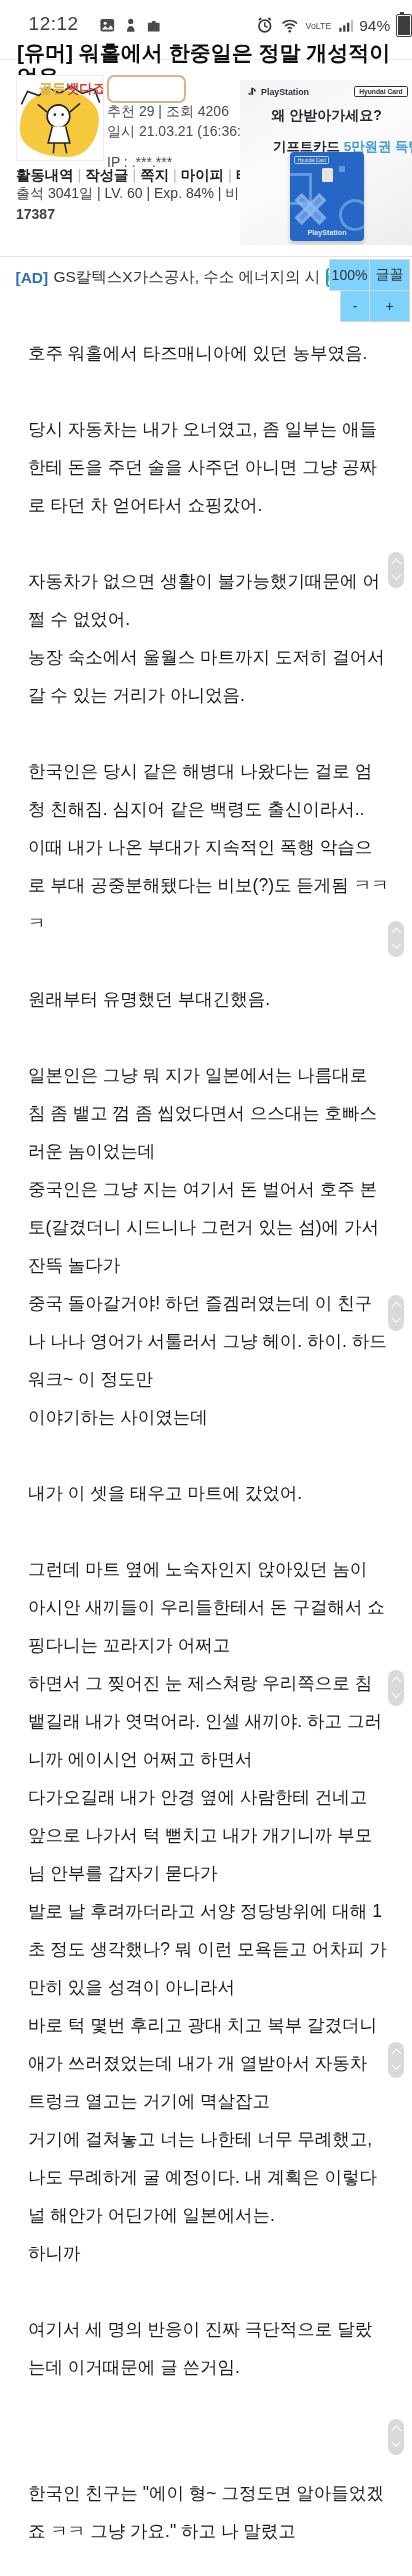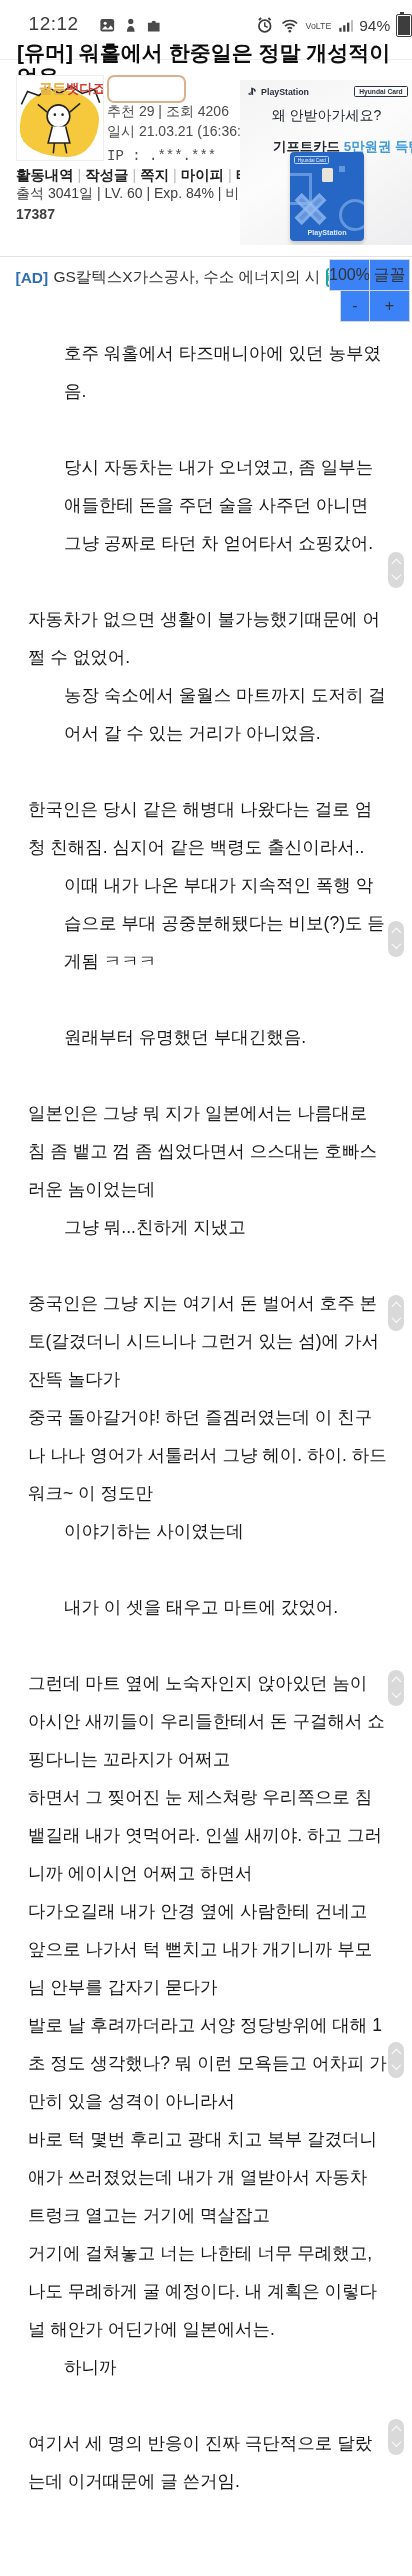--- a/index.html
+++ b/index.html
@@ -21,65 +21,65 @@
   .post-title{position:absolute;left:17px;top:41px;width:384px;font-size:21px;font-weight:bold;color:#0d0d0d;line-height:1.15;}
 
   
   .avatar{position:absolute;left:16px;top:75px;width:86px;height:84px;background:#fff;border:0.5px solid #eee;overflow:hidden;}
   .avatar .blob{position:absolute;left:3.1px;top:14.4px;width:79px;height:67px;background:#f6c93c;border-radius:48% 52% 40% 60%/55% 45% 60% 40%;}
   .badge-line{position:absolute;left:2.1px;top:4.1px;width:81px;font-size:13.4px;font-weight:bold;white-space:nowrap;}
   .badge-gold{color:#e8b53a;text-shadow:0 0 0.5px #caa;margin-left:20px;}
   .badge-red{color:#d43c2f;}
   .nick-pill{position:absolute;left:107px;top:75px;width:75px;height:24px;background:#fff;border:2.1px solid #d9b28c;border-radius:7.2px;}
   .meta-line{position:absolute;left:107px;font-size:14px;color:#4c4c4c;white-space:nowrap;}
-  .m1{top:103px;} .m2{top:123px;} .m3{top:148px;font-family:Liberation Mono, monospace;}
+  .m1{top:103px;} .m2{top:123px;} .m3{top:154px;}
   .profile-links{position:absolute;left:16px;top:166px;font-size:14.4px;font-weight:bold;color:#222;white-space:nowrap;}
   .profile-links .sep{color:#bbb;font-weight:normal;}
   .activity{position:absolute;left:16px;top:185px;font-size:14px;color:#3f3f3f;white-space:nowrap;}
   .activity2{position:absolute;left:16px;top:206px;font-size:14px;color:#3f3f3f;font-weight:bold;}
 
   
   .ad-panel{position:absolute;left:240px;top:80px;width:173px;height:165px;
             background:linear-gradient(150deg,#f3f3f4 0%,#fcfcfc 45%,#ededef 100%);overflow:hidden;}
   .ad-brand{position:absolute;left:7.2px;top:6.2px;display:flex;align-items:center;gap:2.6px;
             font-size:8.8px;font-weight:bold;color:#2a3240;}
   .ad-partner{position:absolute;right:5.2px;top:6.2px;font-size:6.7px;font-weight:bold;color:#2a3240;
               border:1px solid #2a3240;border-radius:1.5px;padding:1px 4.1px;background:#fdfdfd;}
-  .ad-h1{position:absolute;left:0;top:27px;width:173px;text-align:center;font-size:14px;font-weight:normal;color:#23272e;}
+  .ad-h1{position:absolute;left:0;top:27px;width:173px;text-align:center;font-size:14px;font-weight:bold;color:#23272e;}
   .ad-h2{position:absolute;left:0;top:58px;width:173px;text-align:right;font-size:13.4px;font-weight:bold;color:#23272e;white-space:nowrap;margin-left:33px;}
   .ad-h2 .hl{color:#3f9bd9;}
   .ps-card{position:absolute;left:50px;top:72px;width:74px;height:89px;background:#2667c6;border-radius:4.1px;
            box-shadow:0 2.1px 4.1px rgba(0,0,0,.18);overflow:hidden;}
   .ps-card .label{position:absolute;left:4.1px;top:4.1px;font-size:4.6px;color:#eaf2ff;border:0.5px solid #bcd4f5;border-radius:1.5px;padding:0.5px 2.6px;}
   .ps-card .chip{position:absolute;left:32px;top:15.5px;width:11.3px;height:14.4px;background:#e8e4da;border-radius:1.5px;}
   .ps-card .shape{position:absolute;border:3.1px solid rgba(150,190,240,.55);}
   .sq{left:-10.3px;top:20.6px;width:26px;height:26px;}
   .ci{left:49px;top:47px;width:26px;height:26px;border-radius:50%;}
   .tr{left:49px;top:14.4px;width:0;height:0;border:none;border-left:13.4px solid transparent;border-right:13.4px solid transparent;border-bottom:23px solid rgba(150,190,240,.55);}
   .xx1,.xx2{left:3.1px;top:52px;width:29px;height:4.1px;background:rgba(150,190,240,.55);border:none;}
   .xx1{transform:rotate(45deg);} .xx2{transform:rotate(-45deg);}
   .ps-card .cbrand{position:absolute;left:0;bottom:4.1px;width:100%;text-align:center;font-size:7.2px;font-weight:bold;color:#dce9fb;}
 
   
   .divider2{position:absolute;left:0;top:256px;width:412px;height:1px;background:#e3e3e3;}
   .ad-row{position:absolute;left:15.5px;top:267px;width:309px;font-size:15.5px;color:#333;white-space:nowrap;display:flex;align-items:center;gap:5.2px;}
   .ad-tag{color:#2e6fb4;font-weight:bold;}
   .info-ic{display:inline-block;width:15.5px;height:15.5px;border:2.1px solid #17a7a2;border-radius:4.6px;color:#17a7a2;
            font-size:11.3px;font-weight:bold;text-align:center;line-height:15.5px;}
-  .fc{position:absolute;background:#3b82f6;border:1px solid #d6d6d6;color:#333;font-size:16px;
+  .fc{position:absolute;background:#7dd3fc;border:1px solid #d6d6d6;color:#333;font-size:14px;
       display:flex;align-items:center;justify-content:center;}
   .fc-zoom{left:329px;top:259px;width:39px;height:30px;}
   .fc-font{left:369px;top:259px;width:39px;height:30px;}
   .fc-minus{left:340px;top:290px;width:28px;height:30px;}
   .fc-plus{left:369px;top:290px;width:39px;height:30px;}
 
   
   .post-body{position:absolute;left:28px;top:334px;width:361px;font-size:17.5px;color:#1a1a1a;}
   .para{margin:0;line-height:38px;}
-  .para.g1{margin-bottom:38px;margin-left:36px;}
+  .para.g1{margin-bottom:38px;}
   .para.g2{margin-bottom:88px;}
 
   
   .scroll-pill{position:absolute;left:388px;width:16px;height:36px;background:#d9d9d9;border-radius:8.2px;}
   .chev{position:absolute;left:4.6px;width:5.7px;height:5.7px;border-left:1.5px solid #fff;border-top:1.5px solid #fff;}
   .chev.up{top:8.2px;transform:rotate(45deg);}
   .chev.dn{top:19.6px;transform:rotate(225deg);}
 </style>
 </head>
 <body>
@@ -188,21 +188,20 @@
 
   <div class="post-body">
       <p class="para g1">호주 워홀에서 타즈매니아에 있던 농부였음.</p>
       <p class="para g1">당시 자동차는 내가 오너였고, 좀 일부는 애들한테 돈을 주던 술을 사주던 아니면 그냥 공짜로 타던 차 얻어타서 쇼핑갔어.</p>
       <p class="para g0">자동차가 없으면 생활이 불가능했기때문에 어쩔 수 없었어.</p>
       <p class="para g1">농장 숙소에서 울월스 마트까지 도저히 걸어서 갈 수 있는 거리가 아니었음.</p>
       <p class="para g0">한국인은 당시 같은 해병대 나왔다는 걸로 엄청 친해짐. 심지어 같은 백령도 출신이라서..</p>
       <p class="para g1">이때 내가 나온 부대가 지속적인 폭행 악습으로 부대 공중분해됐다는 비보(?)도 듣게됨 ㅋㅋㅋ</p>
       <p class="para g1">원래부터 유명했던 부대긴했음.</p>
       <p class="para g0">일본인은 그냥 뭐 지가 일본에서는 나름대로 침 좀 뱉고 껌 좀 씹었다면서 으스대는 호빠스러운 놈이었는데</p>
-      <p class="para g1">그냥 뭐...친하게 지냈고</p>
       <p class="para g0">중국인은 그냥 지는 여기서 돈 벌어서 호주 본토(갈겼더니 시드니나 그런거 있는 섬)에 가서 잔뜩 놀다가</p>
       <p class="para g0">중국 돌아갈거야! 하던 즐겜러였는데 이 친구나 나나 영어가 서툴러서 그냥 헤이. 하이. 하드워크~ 이 정도만</p>
       <p class="para g1">이야기하는 사이였는데</p>
       <p class="para g1">내가 이 셋을 태우고 마트에 갔었어.</p>
       <p class="para g0">그런데 마트 옆에 노숙자인지 앉아있던 놈이 아시안 새끼들이 우리들한테서 돈 구걸해서 쇼핑다니는 꼬라지가 어쩌고</p>
       <p class="para g0">하면서 그 찢어진 눈 제스쳐랑 우리쪽으로 침뱉길래 내가 엿먹어라. 인셀 새끼야. 하고 그러니까 에이시언 어쩌고 하면서</p>
       <p class="para g0">다가오길래 내가 안경 옆에 사람한테 건네고 앞으로 나가서 턱 뻗치고 내가 개기니까 부모님 안부를 갑자기 묻다가</p>
       <p class="para g0">발로 날 후려까더라고 서양 정당방위에 대해 1초 정도 생각했나? 뭐 이런 모욕듣고 어차피 가만히 있을 성격이 아니라서</p>
       <p class="para g0">바로 턱 몇번 후리고 광대 치고 복부 갈겼더니 애가 쓰러졌었는데 내가 개 열받아서 자동차 트렁크 열고는 거기에 멱살잡고</p>
       <p class="para g0">거기에 걸쳐놓고 너는 나한테 너무 무례했고, 나도 무례하게 굴 예정이다. 내 계획은 이렇다 널 해안가 어딘가에 일본에서는.</p>

